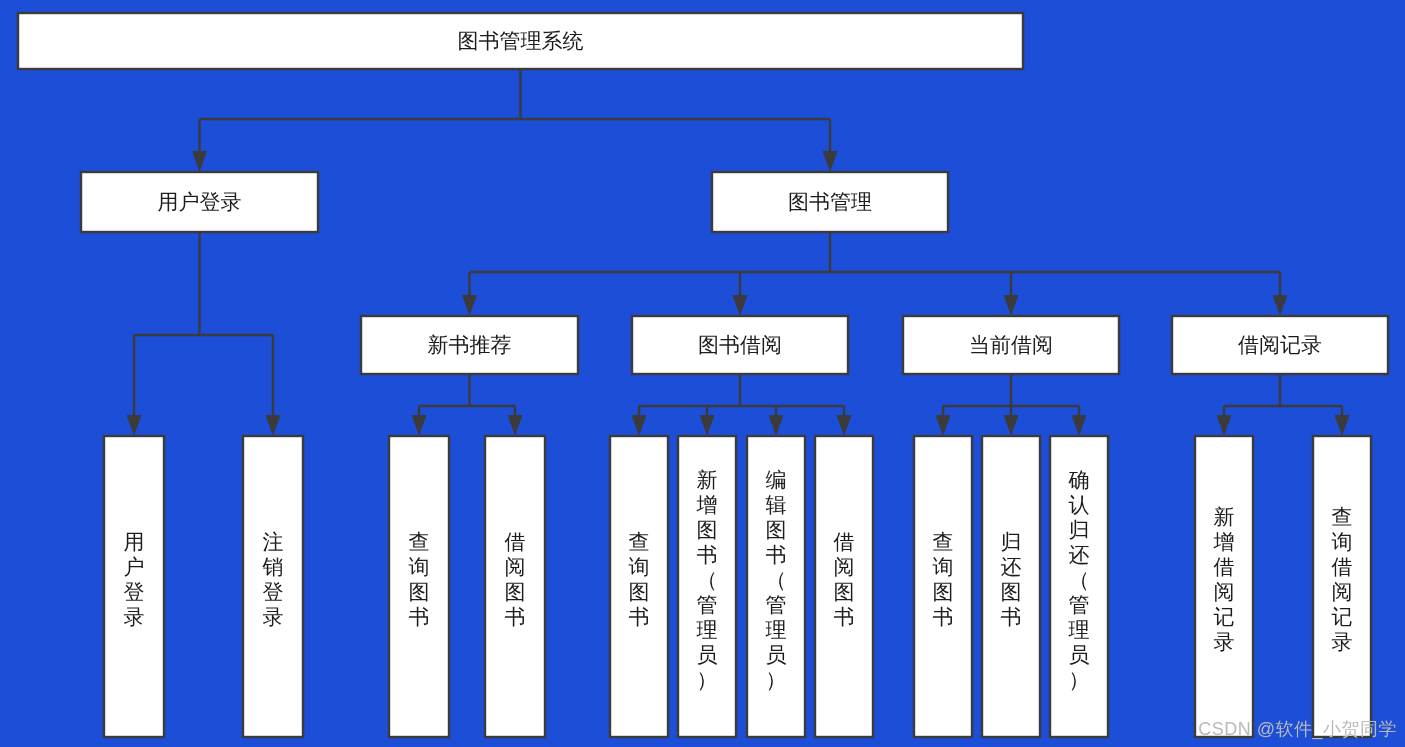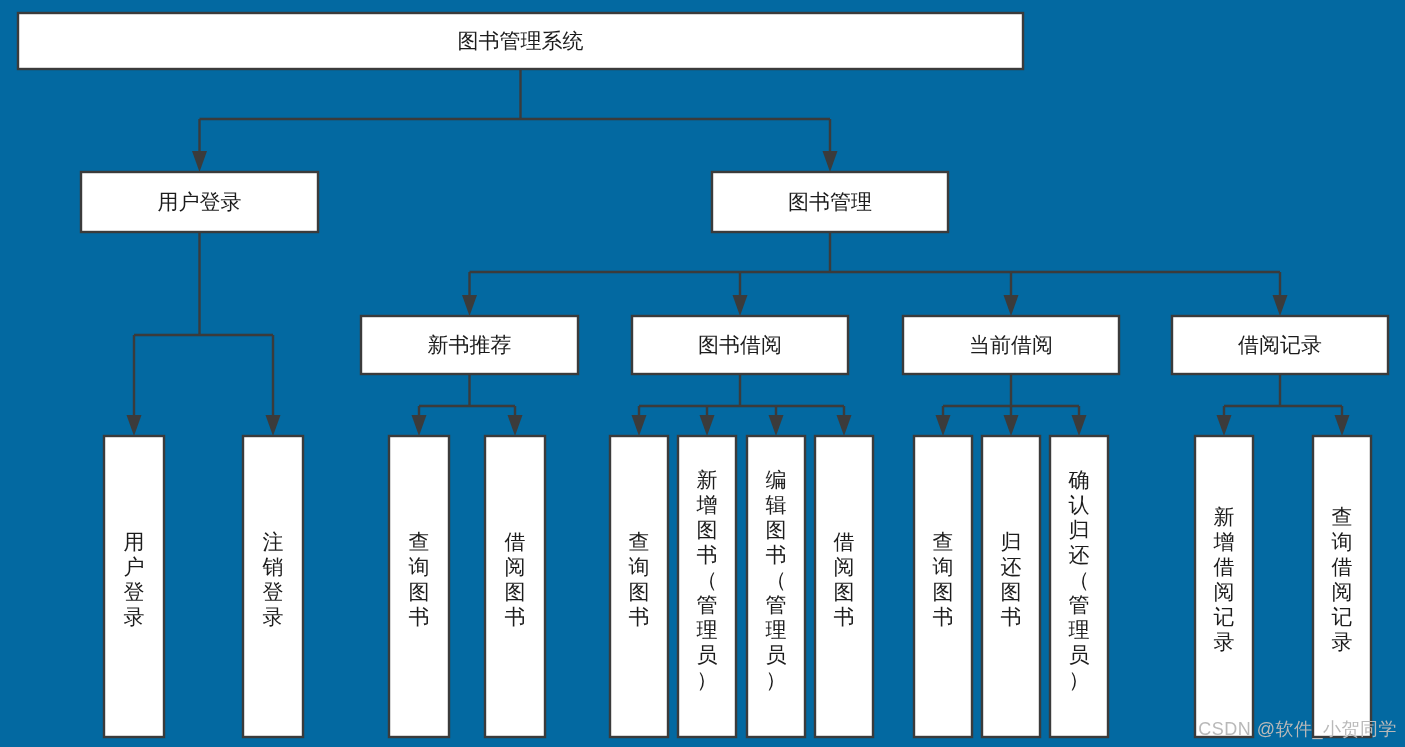--- a/index.html
+++ b/index.html
@@ -7,21 +7,21 @@
     padding: 0;
     background: #ffffff;
   }
   body {
     font-family: "Liberation Sans", "DejaVu Sans", sans-serif;
   }
   #diagram-root {
     position: relative;
     width: 1405px;
     height: 747px;
-    background: #0369a1;
+    background: #1d4ed8;
     overflow: hidden;
   }
   svg.flow {
     position: absolute;
     left: 0;
     top: 0;
     width: 1405px;
     height: 747px;
   }
   .node-rect {

